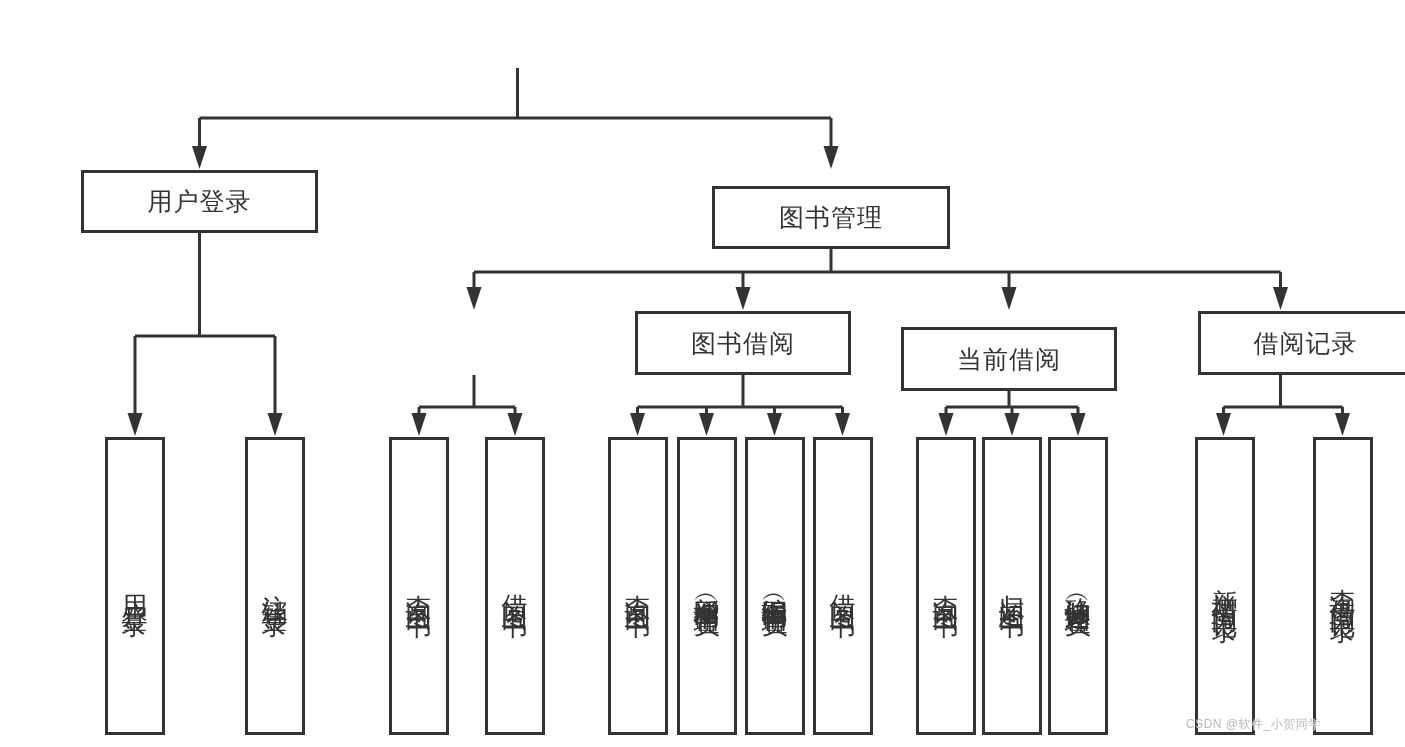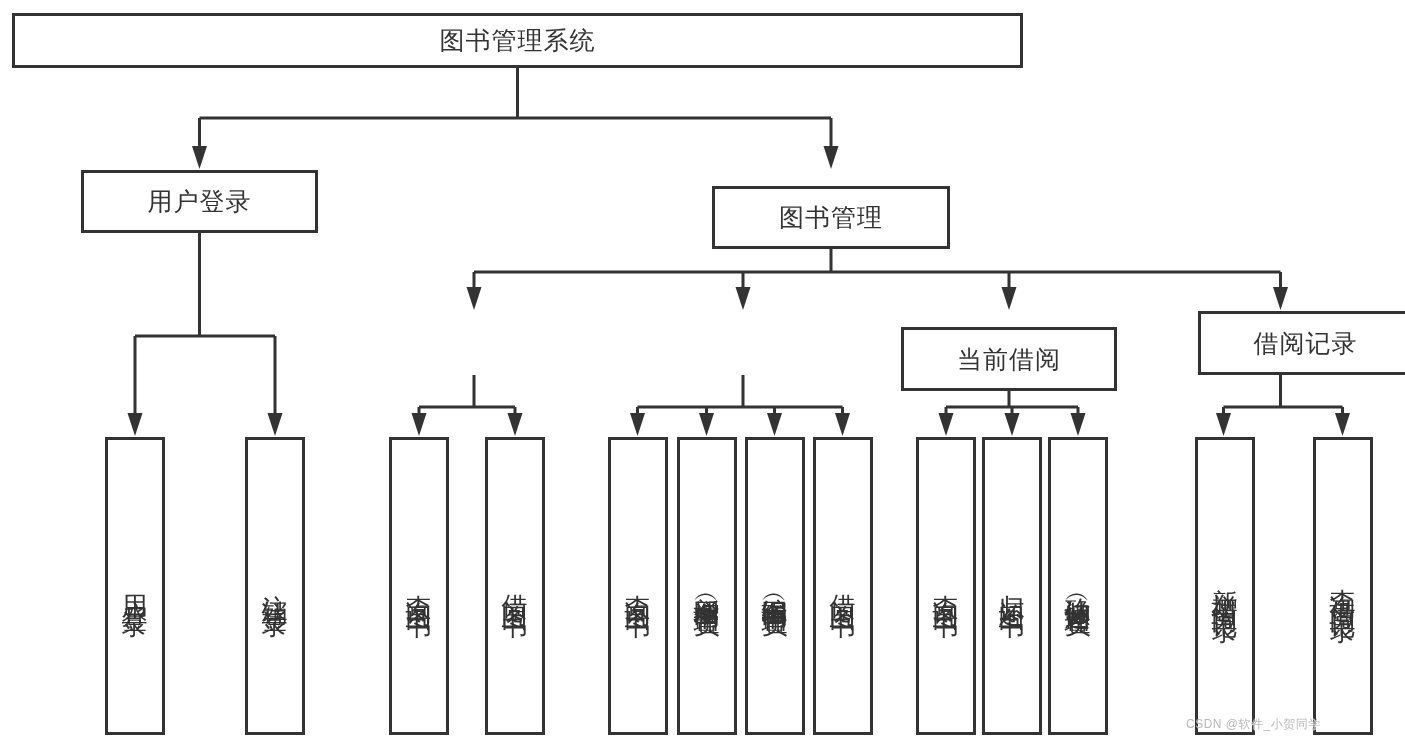--- a/index.html
+++ b/index.html
@@ -130,25 +130,25 @@
     <polygon points="1070.5,413 1085.5,413 1078,436"></polygon>
 
     <path d="M1280.5 375 V407"></path>
     <path d="M1223.5 407 H1342.5"></path>
     <path d="M1223.5 407 V415"></path>
     <path d="M1342.5 407 V415"></path>
     <polygon points="1216,413 1231,413 1223.5,436"></polygon>
     <polygon points="1335,413 1350,413 1342.5,436"></polygon>
   </svg>
 
-  <div class="node h" style="left:12px; top:13px; width:1011px; height:55px;">图书管理系统</div>
 
   <div class="node h" style="left:81px; top:170px; width:237px; height:63px;">用户登录</div>
   <div class="node h" style="left:712px; top:186px; width:238px; height:63px;">图书管理</div>
 
+  <div class="node h" style="left:635px; top:311px; width:216px; height:64px;">图书借阅</div>
   <div class="node h" style="left:901px; top:327px; width:216px; height:64px;">当前借阅</div>
   <div class="node h" style="left:1173px; top:311px; width:215px; height:64px;margin-left:25px;">借阅记录</div>
 
   <div class="node leaf" style="left:105px;">用户登录</div>
   <div class="node leaf" style="left:245px;">注销登录</div>
 
   <div class="node leaf" style="left:389px;">查询图书</div>
   <div class="node leaf" style="left:485px;">借阅图书</div>
 
   <div class="node leaf" style="left:608px;">查询图书</div>

